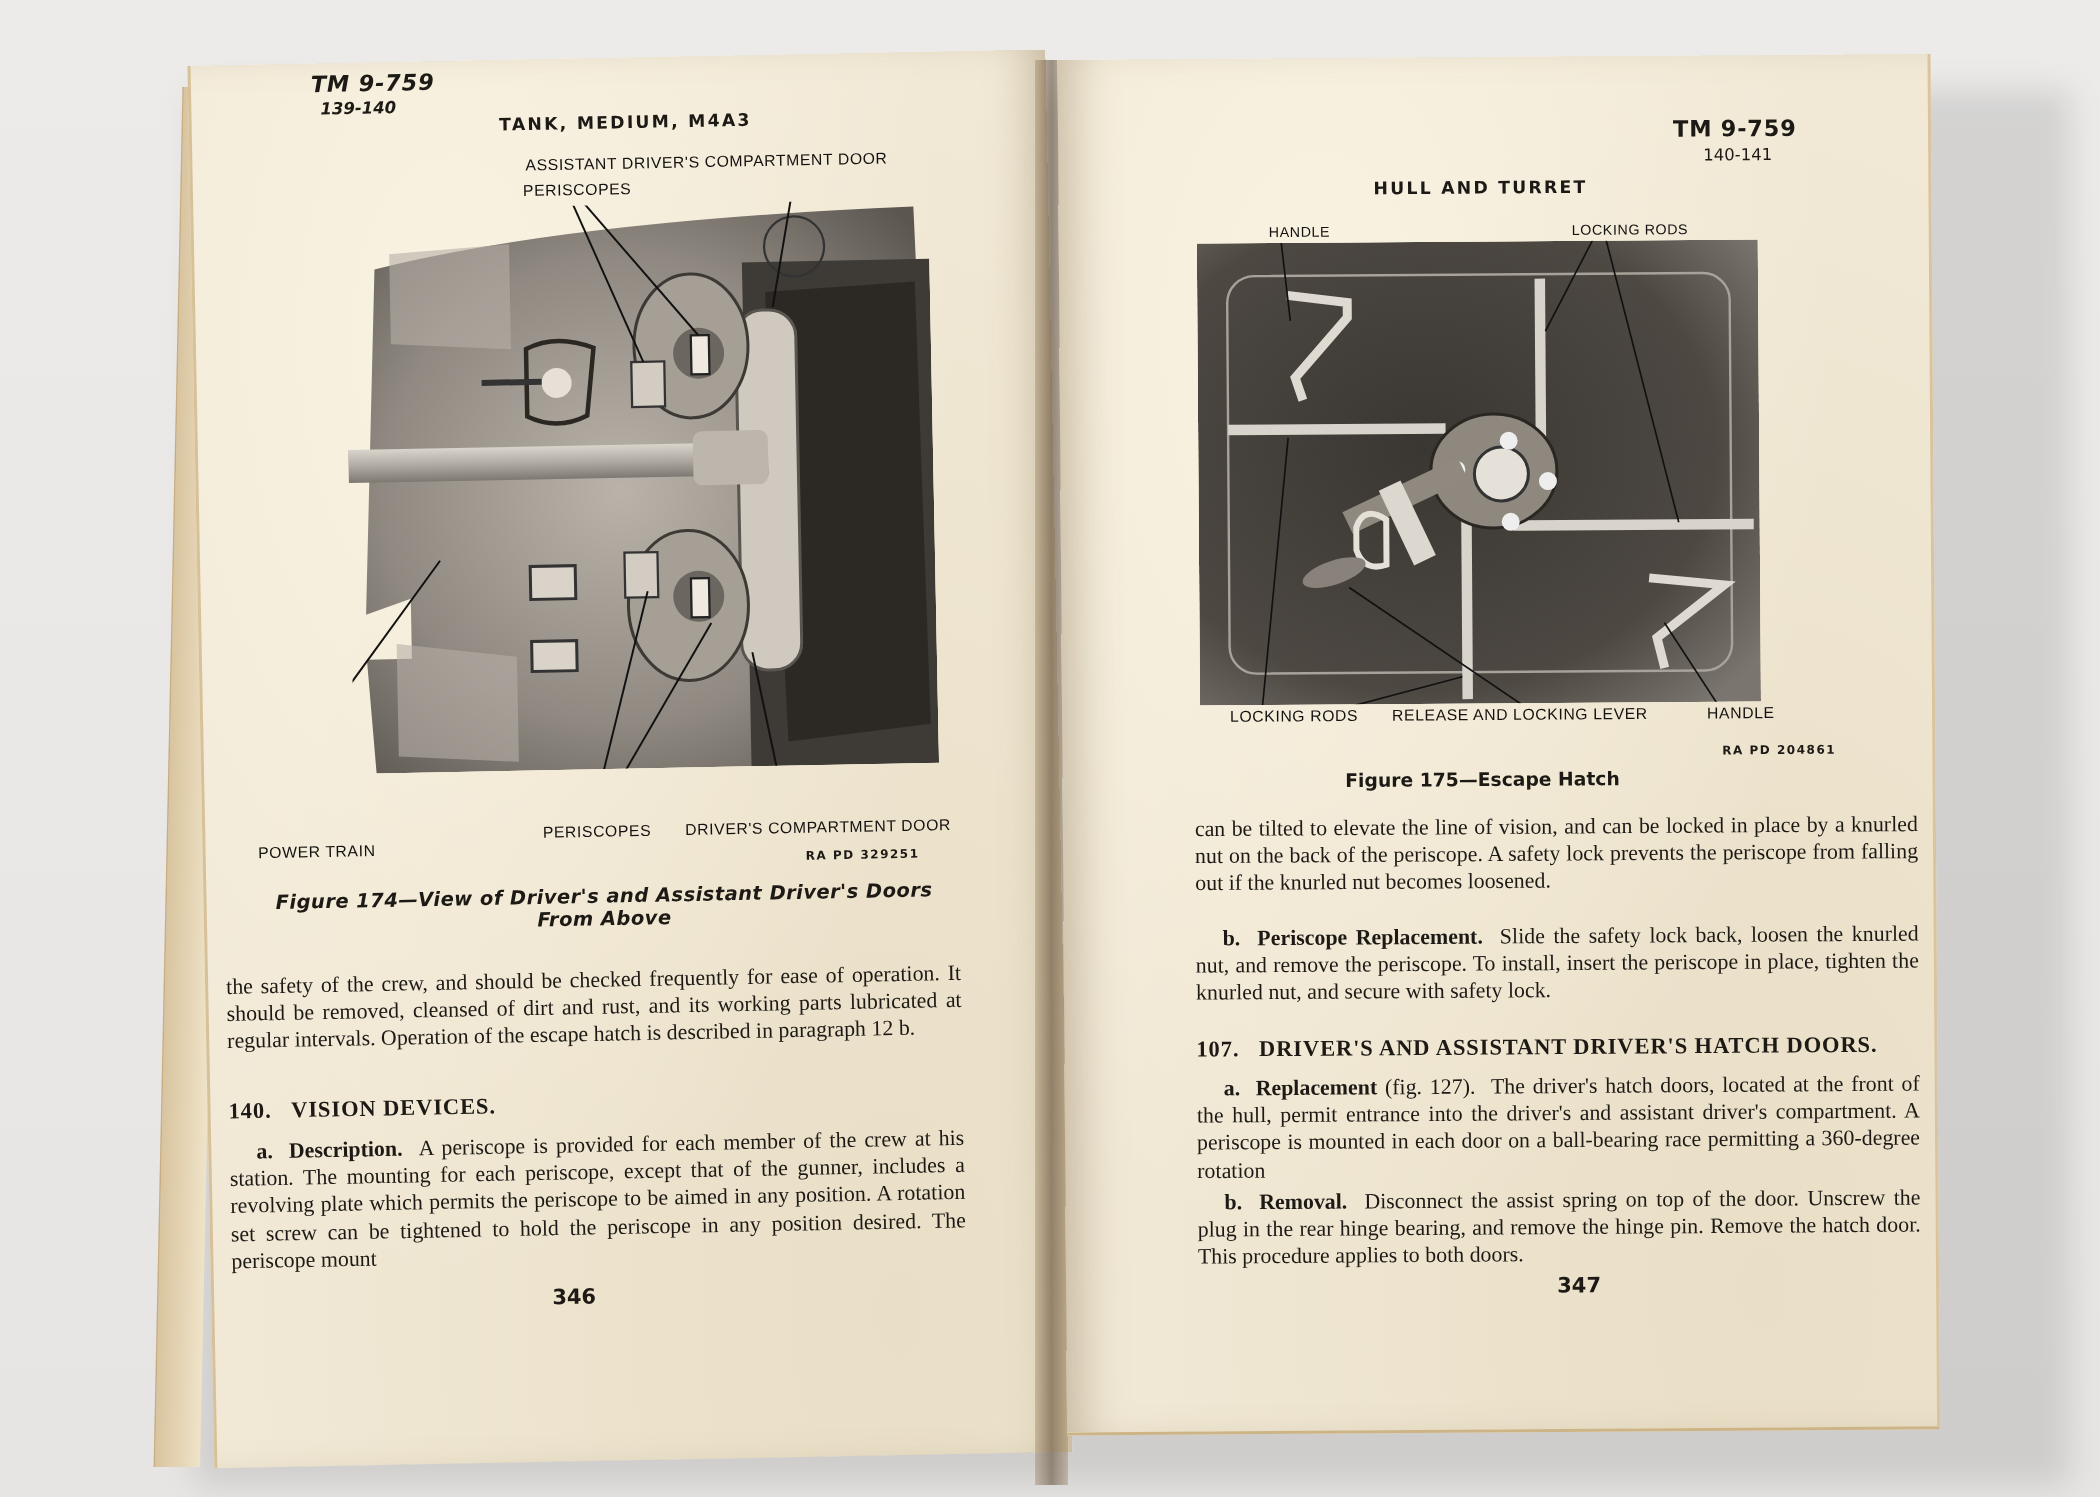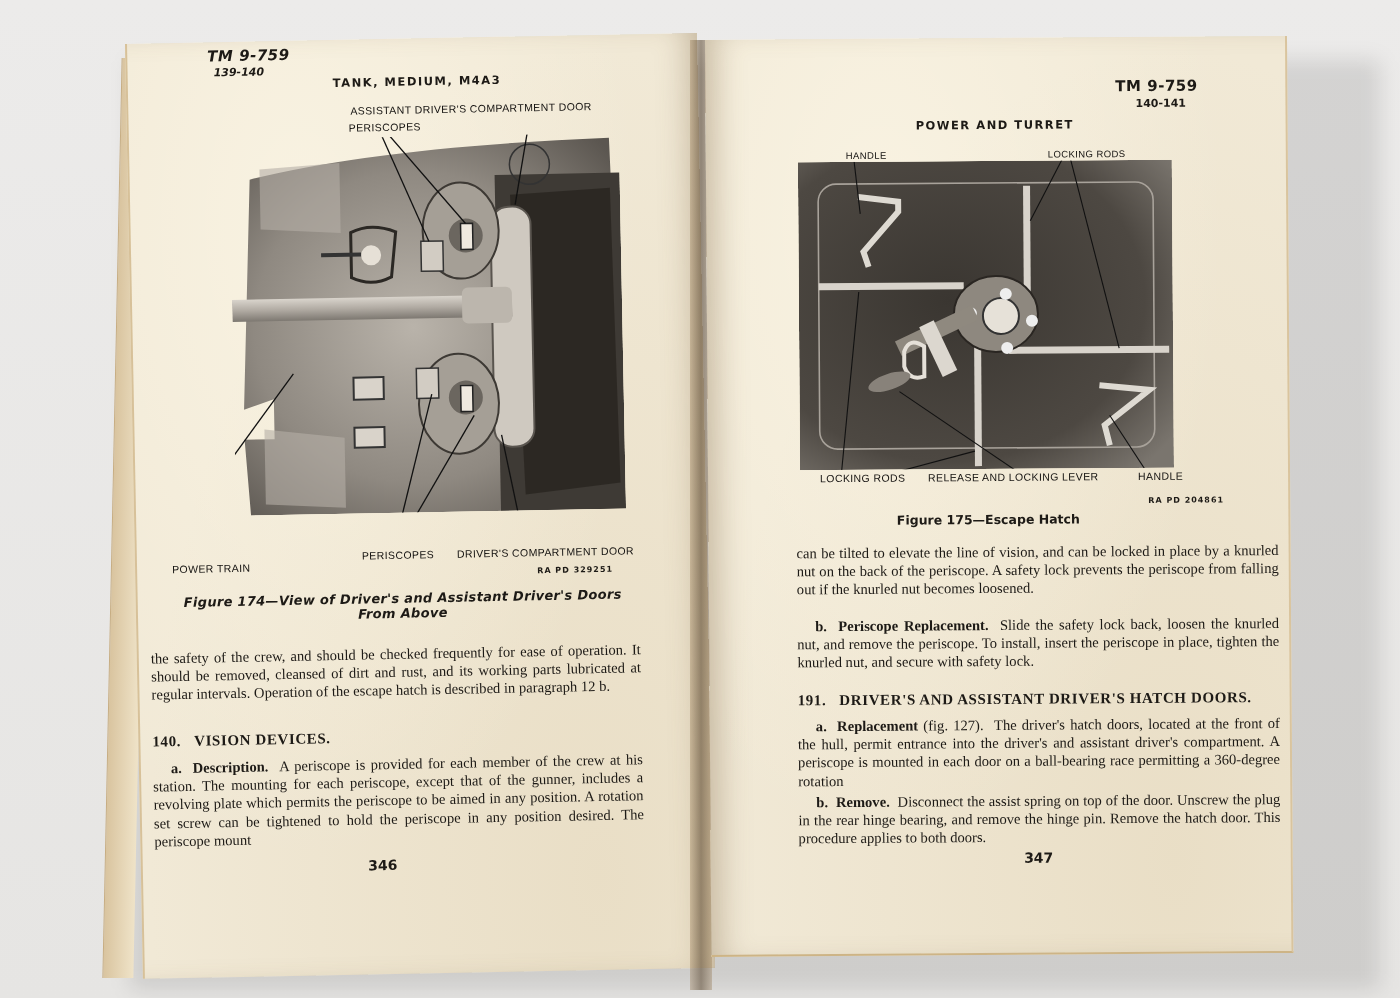--- a/index.html
+++ b/index.html
@@ -40,21 +40,21 @@
     border-bottom:2px solid #cdb486;
   }
   .gutter {
     position:absolute; left:690px; top:40px; width:22px; height:950px;
     background:linear-gradient(90deg,rgba(150,120,80,0.35),rgba(90,70,45,0.55),rgba(150,120,80,0.35));
   }
   .abs { position:absolute; }
   .tm { font-family:"DejaVu Sans", sans-serif; font-weight:bold; font-style:italic; font-size:15px; letter-spacing:0.5px; }
   .tm-sub { font-family:"DejaVu Sans", sans-serif; font-weight:bold; font-style:italic; font-size:11px; }
   .tm-r { font-family:"DejaVu Sans", sans-serif; font-weight:bold; font-size:15px; letter-spacing:0.5px; }
-  .tm-r-sub { font-family:"DejaVu Sans", sans-serif; font-weight:bold; font-size:11px; }
+  .tm-r-sub { font-family:"DejaVu Sans", sans-serif; font-weight:normal; font-size:11px; }
   .running { font-family:"DejaVu Sans", sans-serif; font-weight:bold; font-size:11.5px; letter-spacing:1.5px; }
   .callout { font-family:"Liberation Sans", sans-serif; font-size:10.5px; letter-spacing:0.4px; color:#141210; white-space:nowrap; }
   .rapd { font-family:"DejaVu Sans", sans-serif; font-weight:bold; font-size:8px; letter-spacing:1px; }
   .caption { font-family:"DejaVu Sans", sans-serif; font-weight:bold; font-style:italic; font-size:13px; text-align:center; letter-spacing:0.3px; }
   .caption-r { font-family:"DejaVu Sans", sans-serif; font-weight:bold; font-size:12.5px; text-align:center; }
   .para { font-size:14.6px; line-height:18.2px; text-align:justify; }
   .para .b { font-weight:bold; }
   .heading { font-size:15px; font-weight:bold; letter-spacing:0.6px; }
   .folio { font-family:"DejaVu Sans", sans-serif; font-weight:bold; font-size:14px; text-align:center; }
   .photo {
@@ -144,21 +144,21 @@
   </div>
 
   <div class="abs folio" style="left:200px;top:818px;width:80px;">346</div>
 </div>
 
 <div class="gutter"></div>
 
 <div class="page page-right">
   <div class="abs tm-r" style="left:410px;top:40px;">TM 9-759</div>
   <div class="abs tm-r-sub" style="left:430px;top:60px;">140-141</div>
-  <div class="abs running" style="left:210px;top:80px;">POWER AND TURRET</div>
+  <div class="abs running" style="left:210px;top:80px;">HULL AND TURRET</div>
 
   <div class="abs callout" style="left:140px;top:111px;font-size:9.5px;">HANDLE</div>
   <div class="abs callout" style="left:342px;top:111px;font-size:9.5px;">LOCKING RODS</div>
 
   <div class="photo" style="left:92px;top:123px;width:374px;height:308px;">
     <svg width="374" height="308" viewBox="0 0 374 308">
       <defs>
         <radialGradient id="hatchbg" cx="40%" cy="45%" r="75%">
           <stop offset="0" stop-color="#3a3631"></stop>
           <stop offset="0.7" stop-color="#4d4842"></stop>
@@ -204,25 +204,25 @@
   <div class="abs rapd" style="left:440px;top:459px;">RA PD 204861</div>
   <div class="abs caption-r" style="left:100px;top:474px;width:360px;">Figure 175—Escape Hatch</div>
 
   <div class="abs para" style="left:88px;top:505px;width:482px;">can be tilted to elevate the line of vision, and can be locked in place by a knurled nut on the back of the periscope. A safety lock prevents the periscope from falling out if the knurled nut becomes loosened.</div>
 
   <div class="abs para" style="left:88px;top:578px;width:482px;text-indent:18px;">
     <span class="b">b.</span>&nbsp;&nbsp;<span class="b">Periscope Replacement.</span>&nbsp;&nbsp;<span>Slide the safety lock back, loosen the knurled nut, and remove the periscope. To install, insert the periscope in place, tighten the knurled nut, and secure with safety lock.</span>
   </div>
 
   <div class="abs heading" style="left:88px;top:653px;">
-    <span>191.</span>&nbsp;&nbsp;&nbsp;<span>DRIVER'S AND ASSISTANT DRIVER'S HATCH DOORS.</span>
+    <span>107.</span>&nbsp;&nbsp;&nbsp;<span>DRIVER'S AND ASSISTANT DRIVER'S HATCH DOORS.</span>
   </div>
 
   <div class="abs para" style="left:88px;top:678px;width:482px;text-indent:18px;">
     <span class="b">a.</span>&nbsp;&nbsp;<span class="b">Replacement</span> <span>(fig. 127).</span>&nbsp;&nbsp;<span>The driver's hatch doors, located at the front of the hull, permit entrance into the driver's and assistant driver's compartment. A periscope is mounted in each door on a ball-bearing race permitting a 360-degree rotation</span>
   </div>
 
   <div class="abs para" style="left:88px;top:754px;width:482px;text-indent:18px;">
-    <span class="b">b.</span>&nbsp;&nbsp;<span class="b">Remove.</span>&nbsp;&nbsp;<span>Disconnect the assist spring on top of the door. Unscrew the plug in the rear hinge bearing, and remove the hinge pin. Remove the hatch door. This procedure applies to both doors.</span>
-  </div>
-
-  <div class="abs folio" style="left:288px;top:812px;width:80px;">347</div>
+    <span class="b">b.</span>&nbsp;&nbsp;<span class="b">Removal.</span>&nbsp;&nbsp;<span>Disconnect the assist spring on top of the door. Unscrew the plug in the rear hinge bearing, and remove the hinge pin. Remove the hatch door. This procedure applies to both doors.</span>
+  </div>
+
+  <div class="abs folio" style="left:302px;top:812px;width:80px;">347</div>
 </div>
 
 </body></html>

